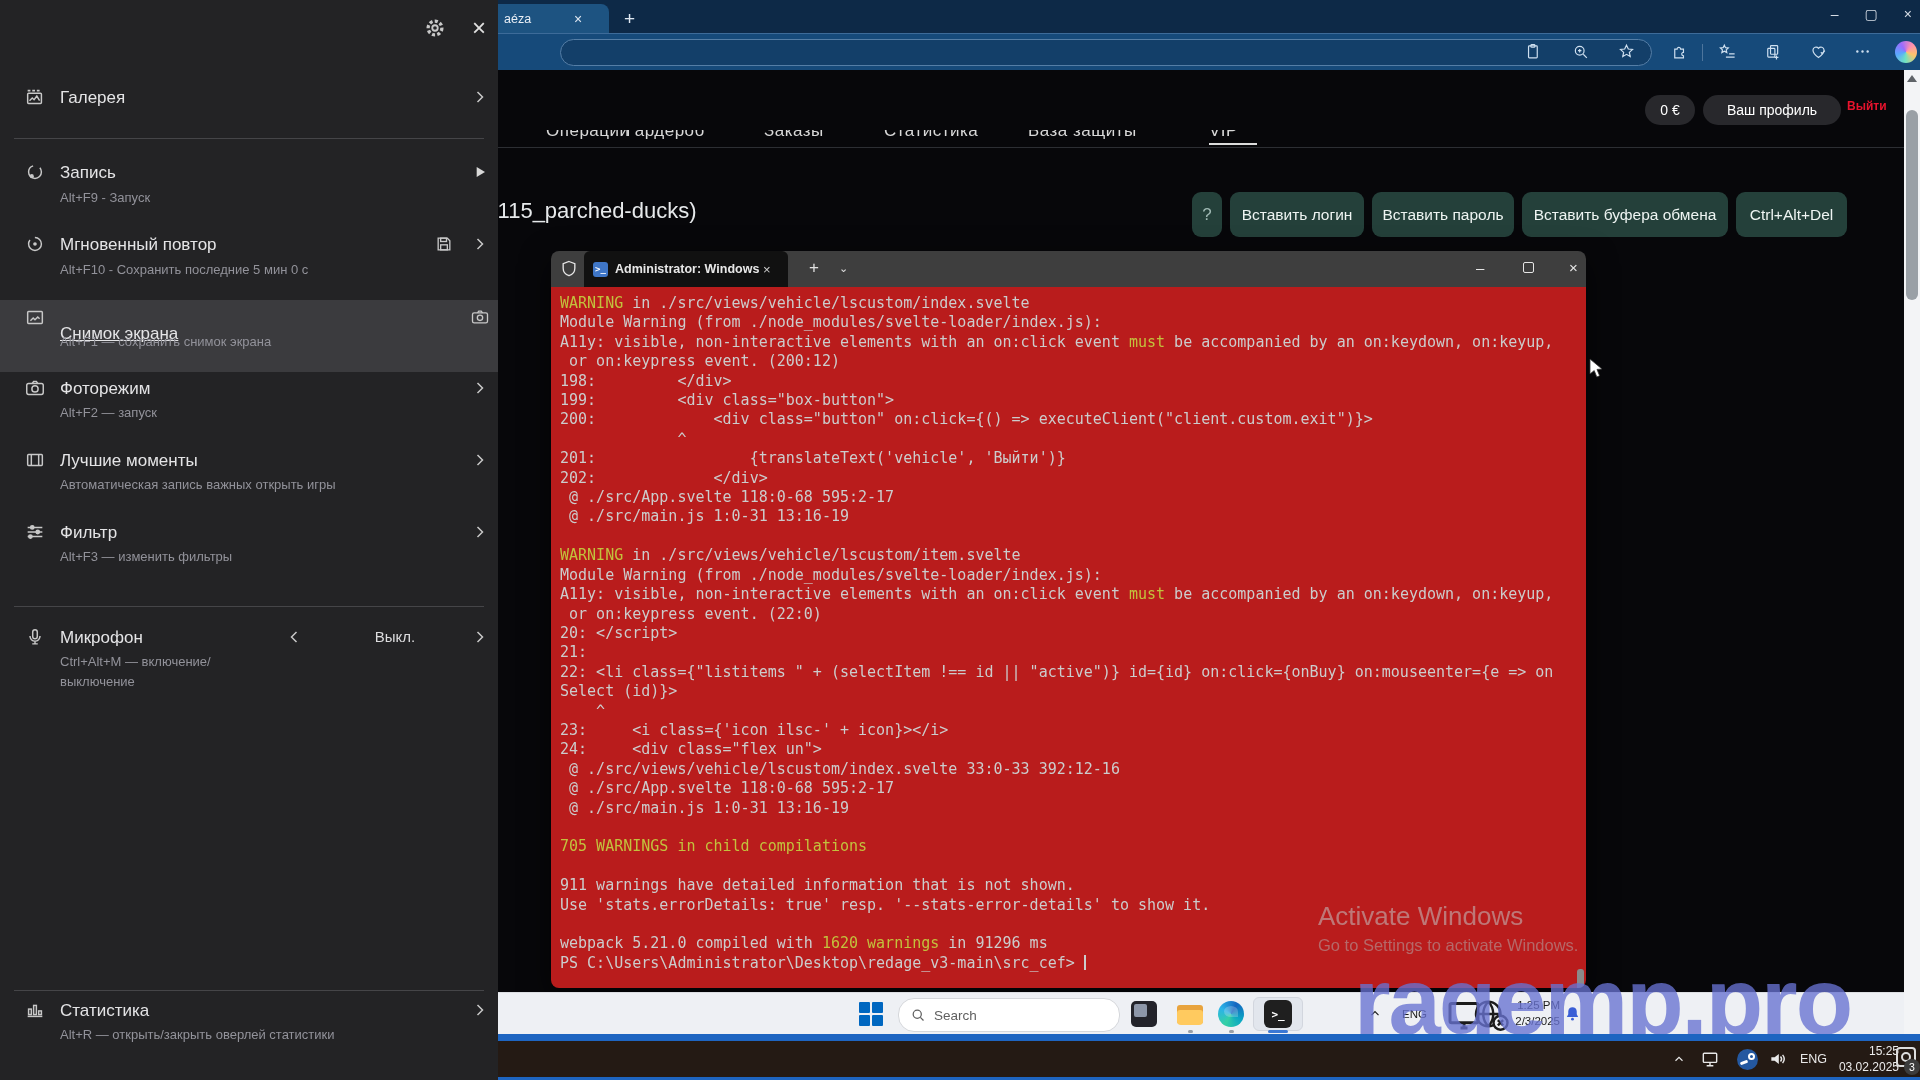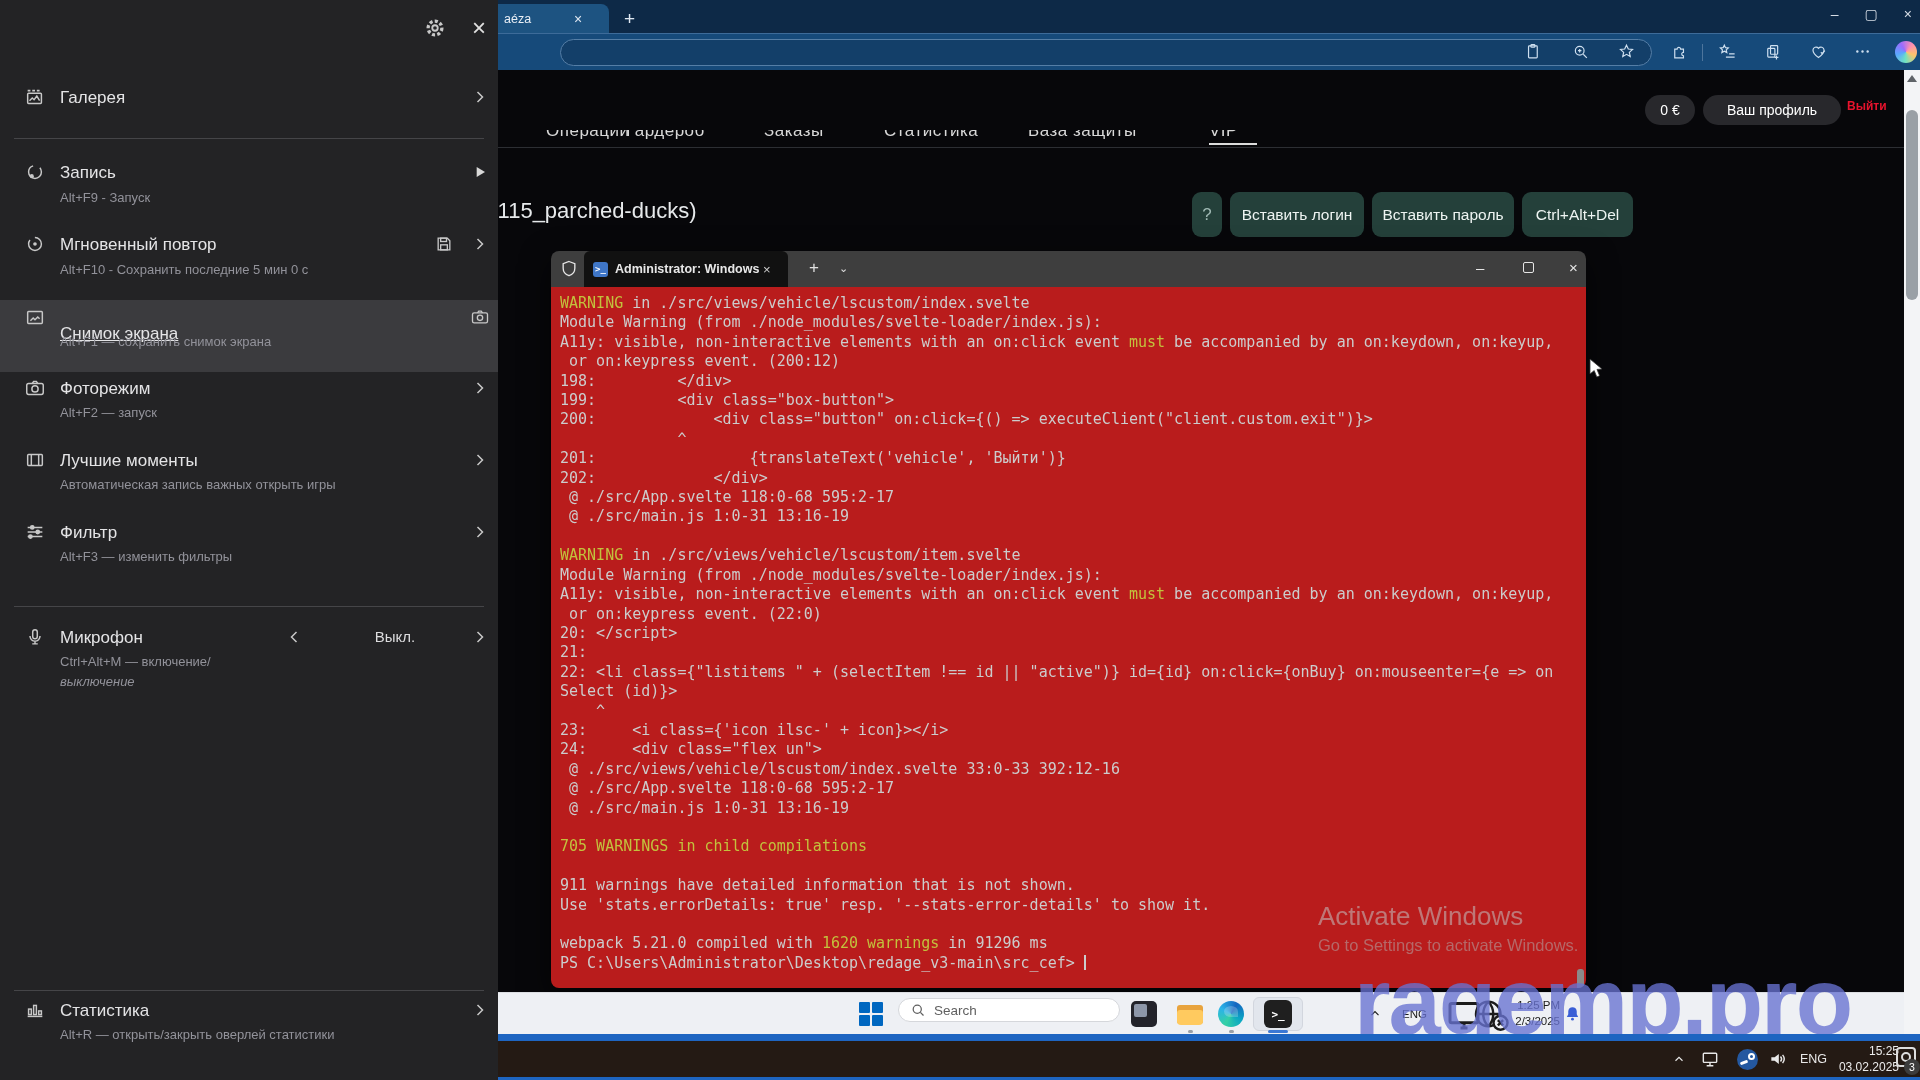--- a/index.html
+++ b/index.html
@@ -72,21 +72,21 @@
   .activate2 { position:absolute; left:1318px; top:936px; color:rgba(180,180,180,.5); font-size:16.5px; z-index:3; }
   .ragemp { position:absolute; left:1354px; top:948px; color:rgba(104,114,209,.78); font-size:94px; font-weight:700;
     letter-spacing:-2px; z-index:5; white-space:nowrap; }
 
   
   .rtaskbar { position:absolute; left:0; top:992px; width:1904px; height:42px; background:#eef0f4;
     border-top:1px solid #dcdee2; z-index:4; }
   .start { position:absolute; left:859px; top:9px; width:24px; height:24px; display:grid;
     grid-template-columns:11px 11px; grid-template-rows:11px 11px; gap:2px; }
   .start div { background:#0067c0; border-radius:1px; }
-  .searchpill { position:absolute; left:898px; top:5px; width:222px; height:24px; background:#fff;
+  .searchpill { position:absolute; left:898px; top:5px; width:222px; height:34px; background:#fff;
     border:1px solid #d5d7db; border-radius:16px; display:flex; align-items:center; color:#5f5f5f; font-size:13.5px; }
   .searchpill svg { margin:0 8px 0 12px; }
   .tb-app { position:absolute; top:8px; width:26px; height:26px; }
   .dot { position:absolute; top:37px; width:5px; height:3px; background:#9a9fa6; border-radius:2px; }
   .term-active-tile { position:absolute; left:1253px; top:4px; width:50px; height:34px; background:#e2e6ed;
     border-radius:6px; border:1px solid #d2d6de; }
   .blue-ind { position:absolute; left:1268px; top:37px; width:20px; height:3px; background:#3b78d4; border-radius:2px; }
   .appicon-dark { width:26px; height:26px; background:#23232a; border-radius:5px; position:relative; overflow:hidden; }
   .appicon-dark i { position:absolute; left:3px; top:3px; width:13px; height:13px; background:#8d96a8; border-radius:2px; }
   .folder-back { position:absolute; left:0; top:4px; width:26px; height:19px; background:#e8a33d; border-radius:3px; }
@@ -213,20 +213,21 @@
     <span class="nav-item" style="left: 1028px;">База защиты</span>
     <span class="nav-item" style="left: 1209px;">VIP</span>
   </div>
 <div class="nav-underline"></div>
 <div class="nav-divider"></div>
 <div class="page-title">(8115_parched-ducks)</div>
 <div id="console-btns">
     <div class="cbtn help" style="width: 30px;">?</div>
     <div class="cbtn" style="width: 134px;">Вставить логин</div>
     <div class="cbtn" style="width: 142px;">Вставить пароль</div>
+    <div class="cbtn" style="width: 206px;">Вставить буфера обмена</div>
     <div class="cbtn" style="width: 111px;">Ctrl+Alt+Del</div>
   </div>
 <div class="pg-scroll">
   <div class="arr"></div>
   <div class="pg-thumb"></div>
 </div>
 
 <div class="term">
   <div class="term-titlebar">
     <span class="term-shield"><svg width="100%" height="100%" viewBox="0 0 24 24" fill="none" stroke="#c8c8c8" stroke-width="1.6">
@@ -447,21 +448,21 @@
       <div class="nv-right" style="left: 470px; top: 522px;"><svg width="100%" height="100%" viewBox="0 0 24 24" fill="none" stroke="#c8c8c8" stroke-width="1.8">
           <polyline points="9,6 15,12 9,18"></polyline>
         </svg></div>
       <div class="nv-row" style="position: absolute; left: 0px; top: 614px; width: 498px; height: 76px;"></div>
       <div class="nv-ic" style="top: 626px;"><svg width="100%" height="100%" viewBox="0 0 24 24" fill="none" stroke="#c8c8c8" stroke-width="1.6">
           <rect x="9.5" y="4" width="5" height="10" rx="2.5"></rect>
           <path d="M6.5 11a5.5 5.5 0 0 0 11 0M12 16.5v3M9 19.5h6"></path>
         </svg></div>
       <div class="nv-label" style="top: 628px;">Микрофон</div>
       <div class="nv-sub" style="top: 654px;">Ctrl+Alt+M — включение/</div>
-      <div class="nv-sub" style="top: 674px; font-style: italic;">выключение</div>
+      <div class="nv-sub" style="top: 674px;">выключение</div>
       <div class="nv-right" style="left: 284px; top: 627px;"><svg width="100%" height="100%" viewBox="0 0 24 24" fill="none" stroke="#c8c8c8" stroke-width="1.8">
           <polyline points="15,6 9,12 15,18"></polyline>
         </svg></div>
       <div class="nv-val" style="left: 360px; top: 628px; width: 70px; text-align: center;">Выкл.</div>
       <div class="nv-right" style="left: 470px; top: 627px;"><svg width="100%" height="100%" viewBox="0 0 24 24" fill="none" stroke="#c8c8c8" stroke-width="1.8">
           <polyline points="9,6 15,12 9,18"></polyline>
         </svg></div>
       <div class="nv-row" style="position: absolute; left: 0px; top: 987px; width: 498px; height: 76px;"></div>
       <div class="nv-ic" style="top: 999px;"><svg width="100%" height="100%" viewBox="0 0 24 24" fill="none" stroke="#c8c8c8" stroke-width="1.6">
           <path d="M4 19h16"></path>

